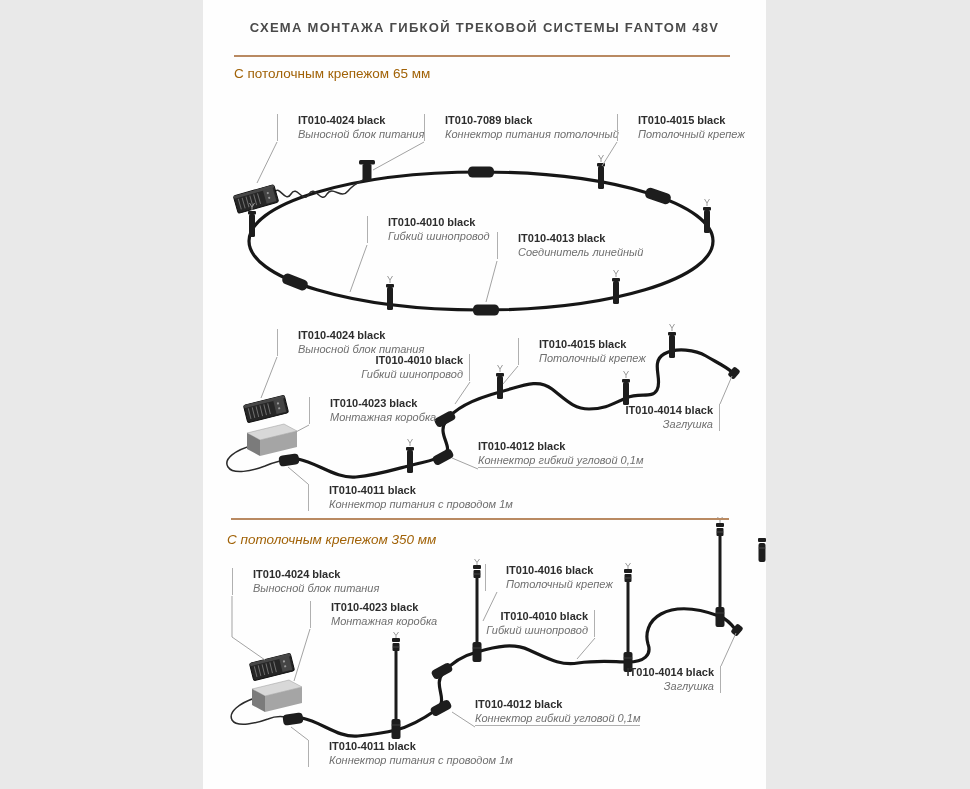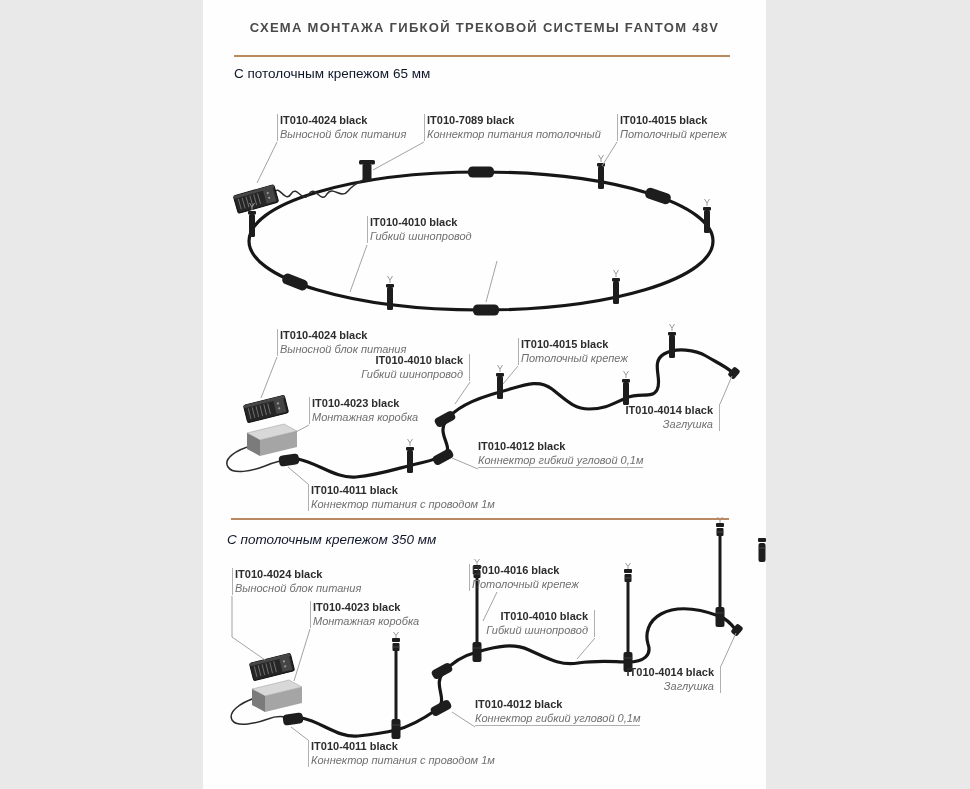--- a/index.html
+++ b/index.html
@@ -5,27 +5,27 @@
   html,body{margin:0;padding:0;}
   .page{position:relative;width:970px;height:789px;background:#e9e9e9;overflow:hidden;
         font-family:"Liberation Sans",sans-serif;}
   .sheet{position:absolute;left:203px;top:0;width:563px;height:789px;background:#fefefe;}
   .art{position:absolute;left:0;top:0;z-index:2;}
   .title{position:absolute;left:203px;top:20px;width:563px;text-align:center;z-index:3;
          font-size:13px;font-weight:bold;letter-spacing:1.3px;color:#4a4a4a;}
   .rule{position:absolute;height:2px;z-index:3;}
   .title-rule{left:234px;top:55px;width:496px;}
   .mid-rule{left:231px;top:518px;width:498px;}
-  .heading{position:absolute;z-index:3;font-size:13.5px;color:#0f172a;}
+  .heading{position:absolute;z-index:3;font-size:13.5px;color:#a16207;}
   .h1{left:234px;top:66px;}
   .h2{left:227px;top:532px;font-style:italic;}
   .lbl{position:absolute;z-index:4;font-size:11px;line-height:13.5px;white-space:nowrap;}
   .lbl .code{font-weight:bold;color:#2d2d2d;}
   .lbl .nm{color:#6f6f6f;font-style:italic;}
-  .bar-l{border-left:1px solid #b0b0b0;padding-left:2px;}
+  .bar-l{border-left:1px solid #b0b0b0;padding-left:20px;}
   .bar-r{border-right:1px solid #b0b0b0;padding-right:6px;text-align:right;}
   .u{border-bottom:1px solid #b0b0b0;padding-bottom:0;}
   .track{stroke:#161616;stroke-width:3.2;fill:none;stroke-linecap:round;stroke-linejoin:round;}
   .wire{stroke:#2b2b2b;stroke-width:1.5;fill:none;}
   .ldr{stroke:#a3a3a3;stroke-width:1;fill:none;}
   .dk{fill:#1d1d1d;}
   .rod{stroke:#1b1b1b;stroke-width:3;}
   .vmark{stroke:#9a9a9a;stroke-width:1;fill:none;}
 </style>
 </head>
@@ -182,20 +182,24 @@
     <div class="nm">Коннектор питания потолочный</div>
   </div>
   <div class="lbl bar-l" style="left:617px;top:114px">
     <div class="code">IT010-4015 black</div>
     <div class="nm">Потолочный крепеж</div>
   </div>
   <div class="lbl bar-l" style="left:367px;top:216px">
     <div class="code">IT010-4010 black</div>
     <div class="nm">Гибкий шинопровод</div>
   </div>
+  <div class="lbl bar-l" style="left:497px;top:232px">
+    <div class="code">IT010-4013 black</div>
+    <div class="nm">Соединитель линейный</div>
+  </div>
 
   <div class="lbl bar-l" style="left:277px;top:329px">
     <div class="code">IT010-4024 black</div>
     <div class="nm">Выносной блок питания</div>
   </div>
   <div class="lbl bar-r" style="right:500px;top:354px">
     <div class="code">IT010-4010 black</div>
     <div class="nm">Гибкий шинопровод</div>
   </div>
   <div class="lbl bar-l" style="left:518px;top:338px">
@@ -220,21 +224,21 @@
   </div>
 
   <div class="lbl bar-l" style="left:232px;top:568px">
     <div class="code">IT010-4024 black</div>
     <div class="nm">Выносной блок питания</div>
   </div>
   <div class="lbl bar-l" style="left:310px;top:601px">
     <div class="code">IT010-4023 black</div>
     <div class="nm">Монтажная коробка</div>
   </div>
-  <div class="lbl bar-l" style="left:469px;top:564px">
+  <div class="lbl bar-l" style="left:485px;top:564px">
     <div class="code">IT010-4016 black</div>
     <div class="nm">Потолочный крепеж</div>
   </div>
   <div class="lbl bar-r" style="right:375px;top:610px">
     <div class="code">IT010-4010 black</div>
     <div class="nm">Гибкий шинопровод</div>
   </div>
   <div class="lbl bar-r" style="right:249px;top:666px">
     <div class="code">IT010-4014 black</div>
     <div class="nm">Заглушка</div>

